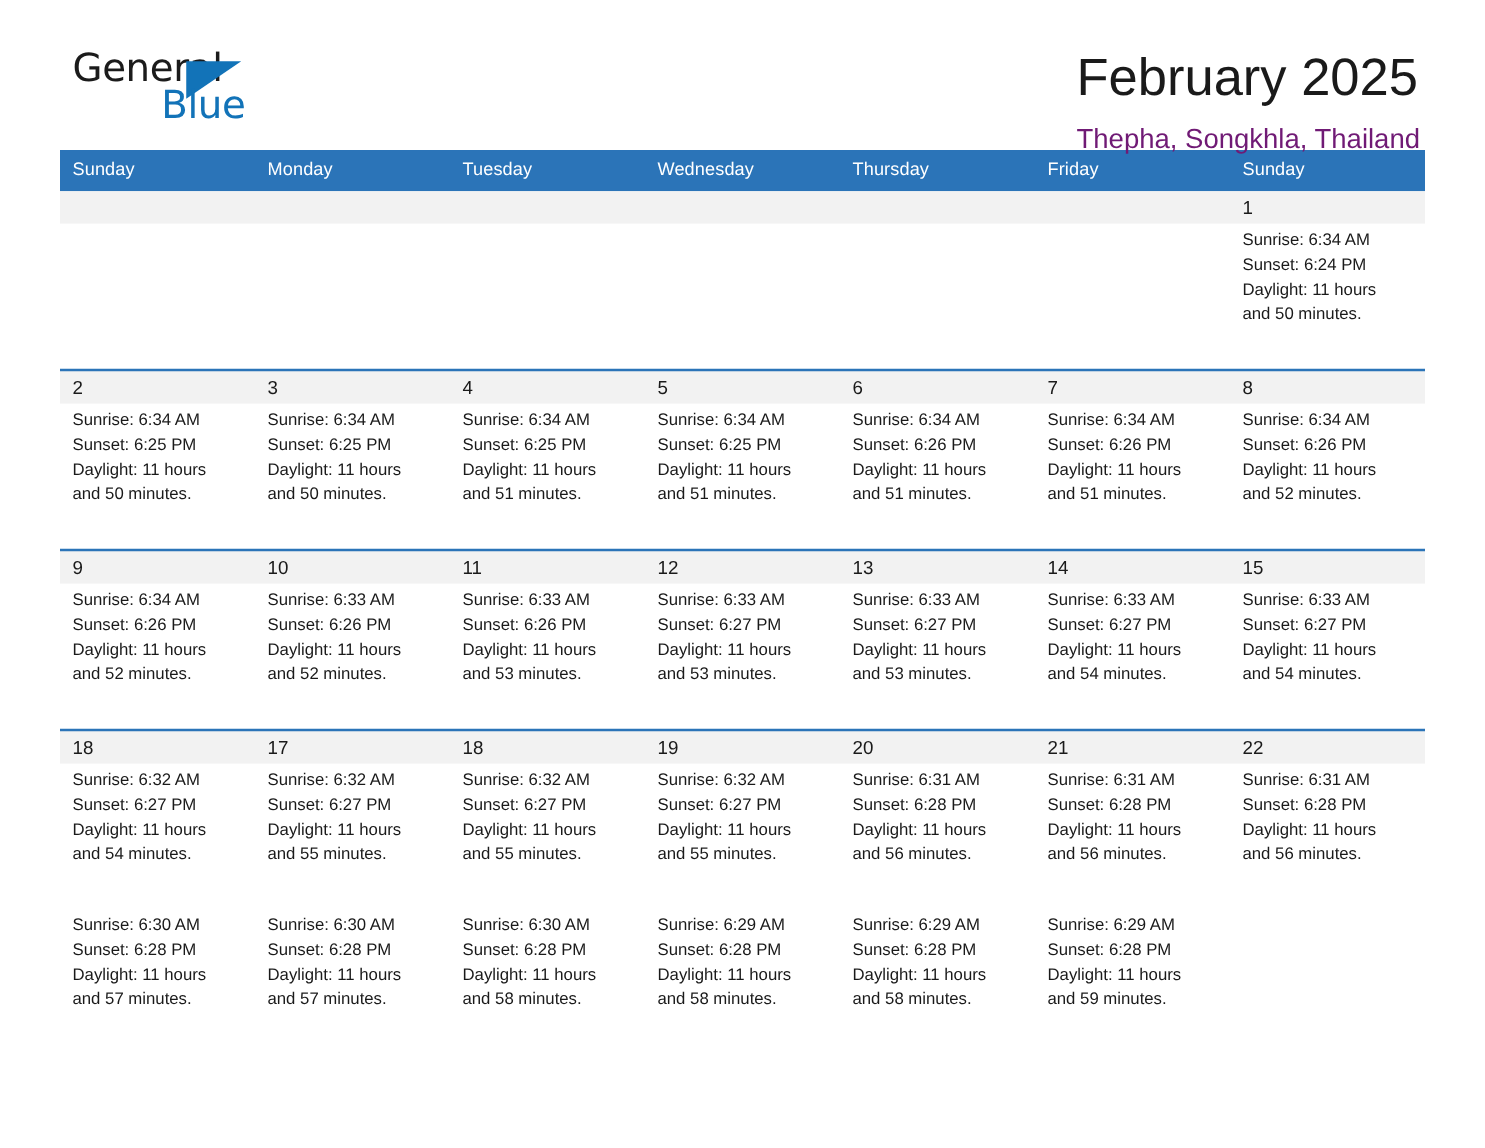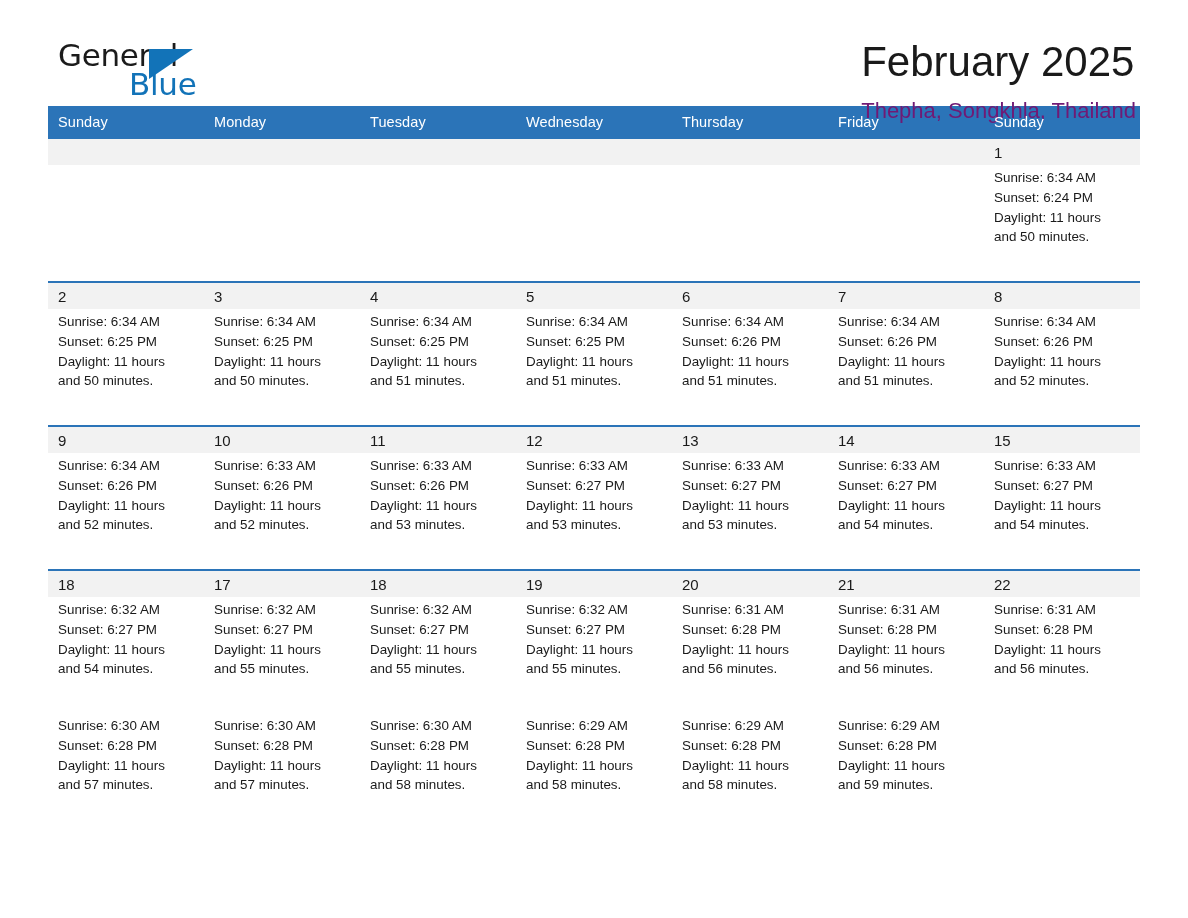--- a/index.html
+++ b/index.html
@@ -81,21 +81,21 @@
     color: #701a75;
     margin-top: 14px;
     letter-spacing: 0px;
   }
 
   
   .calendar {
     width: 1092px;
     border-collapse: collapse;
     table-layout: fixed;
-    margin-top: 12px;
+    margin-top: 26px;
   }
   .calendar col { width: 156px; }
 
   .calendar thead th {
     background: #2b74b8;
     color: #ffffff;
     font-size: 14.5px;
     font-weight: 400;
     text-align: left;
     padding: 8px 0 9px 10px;

